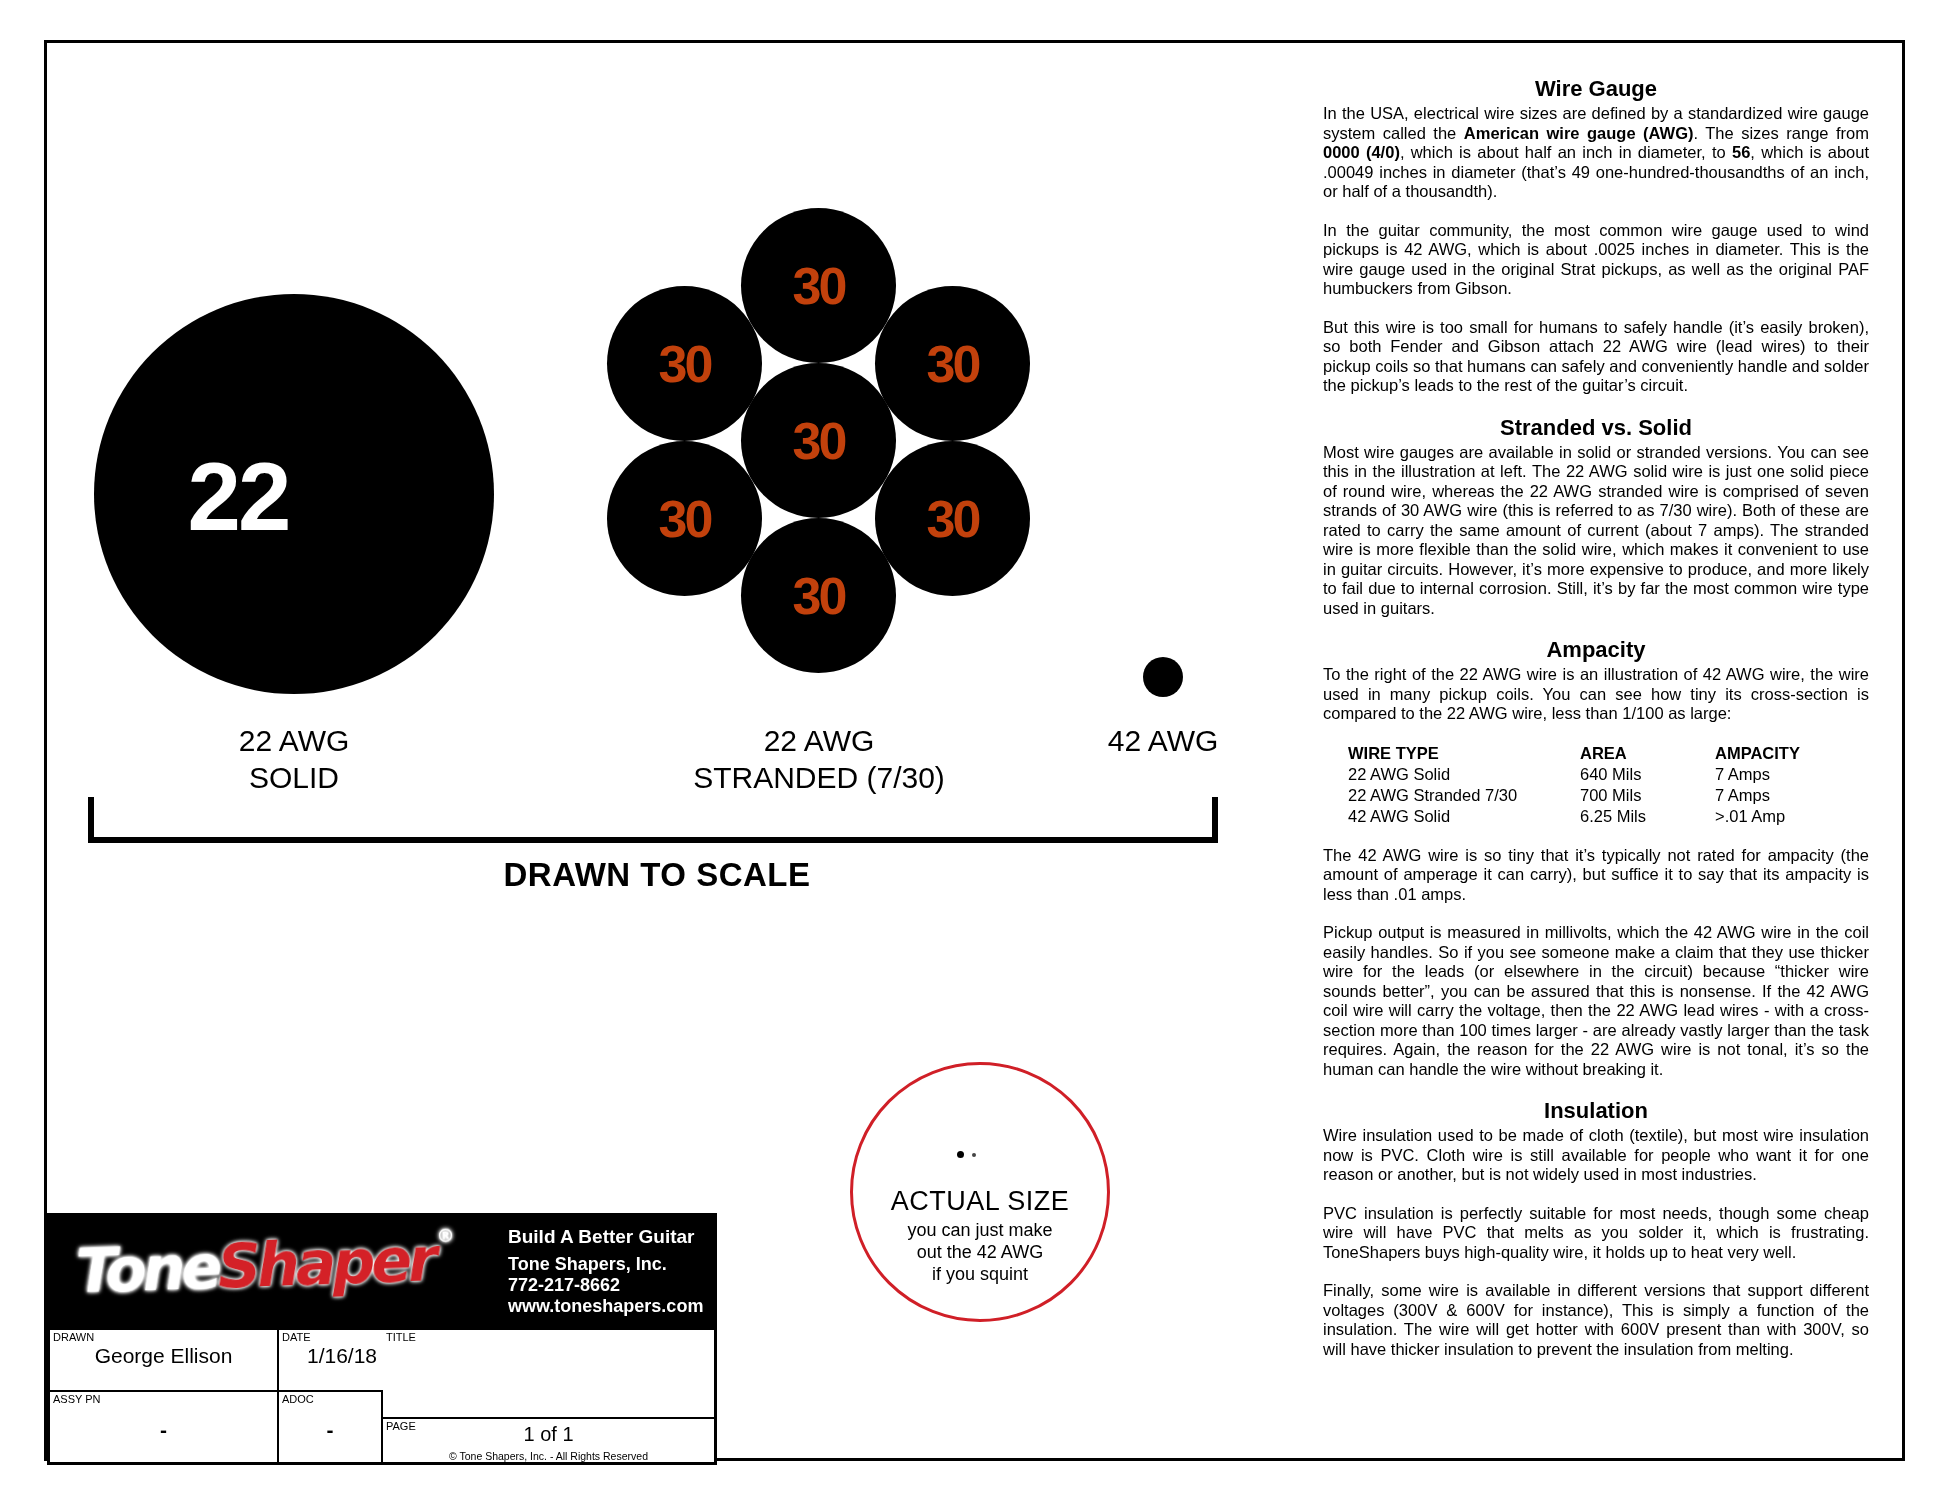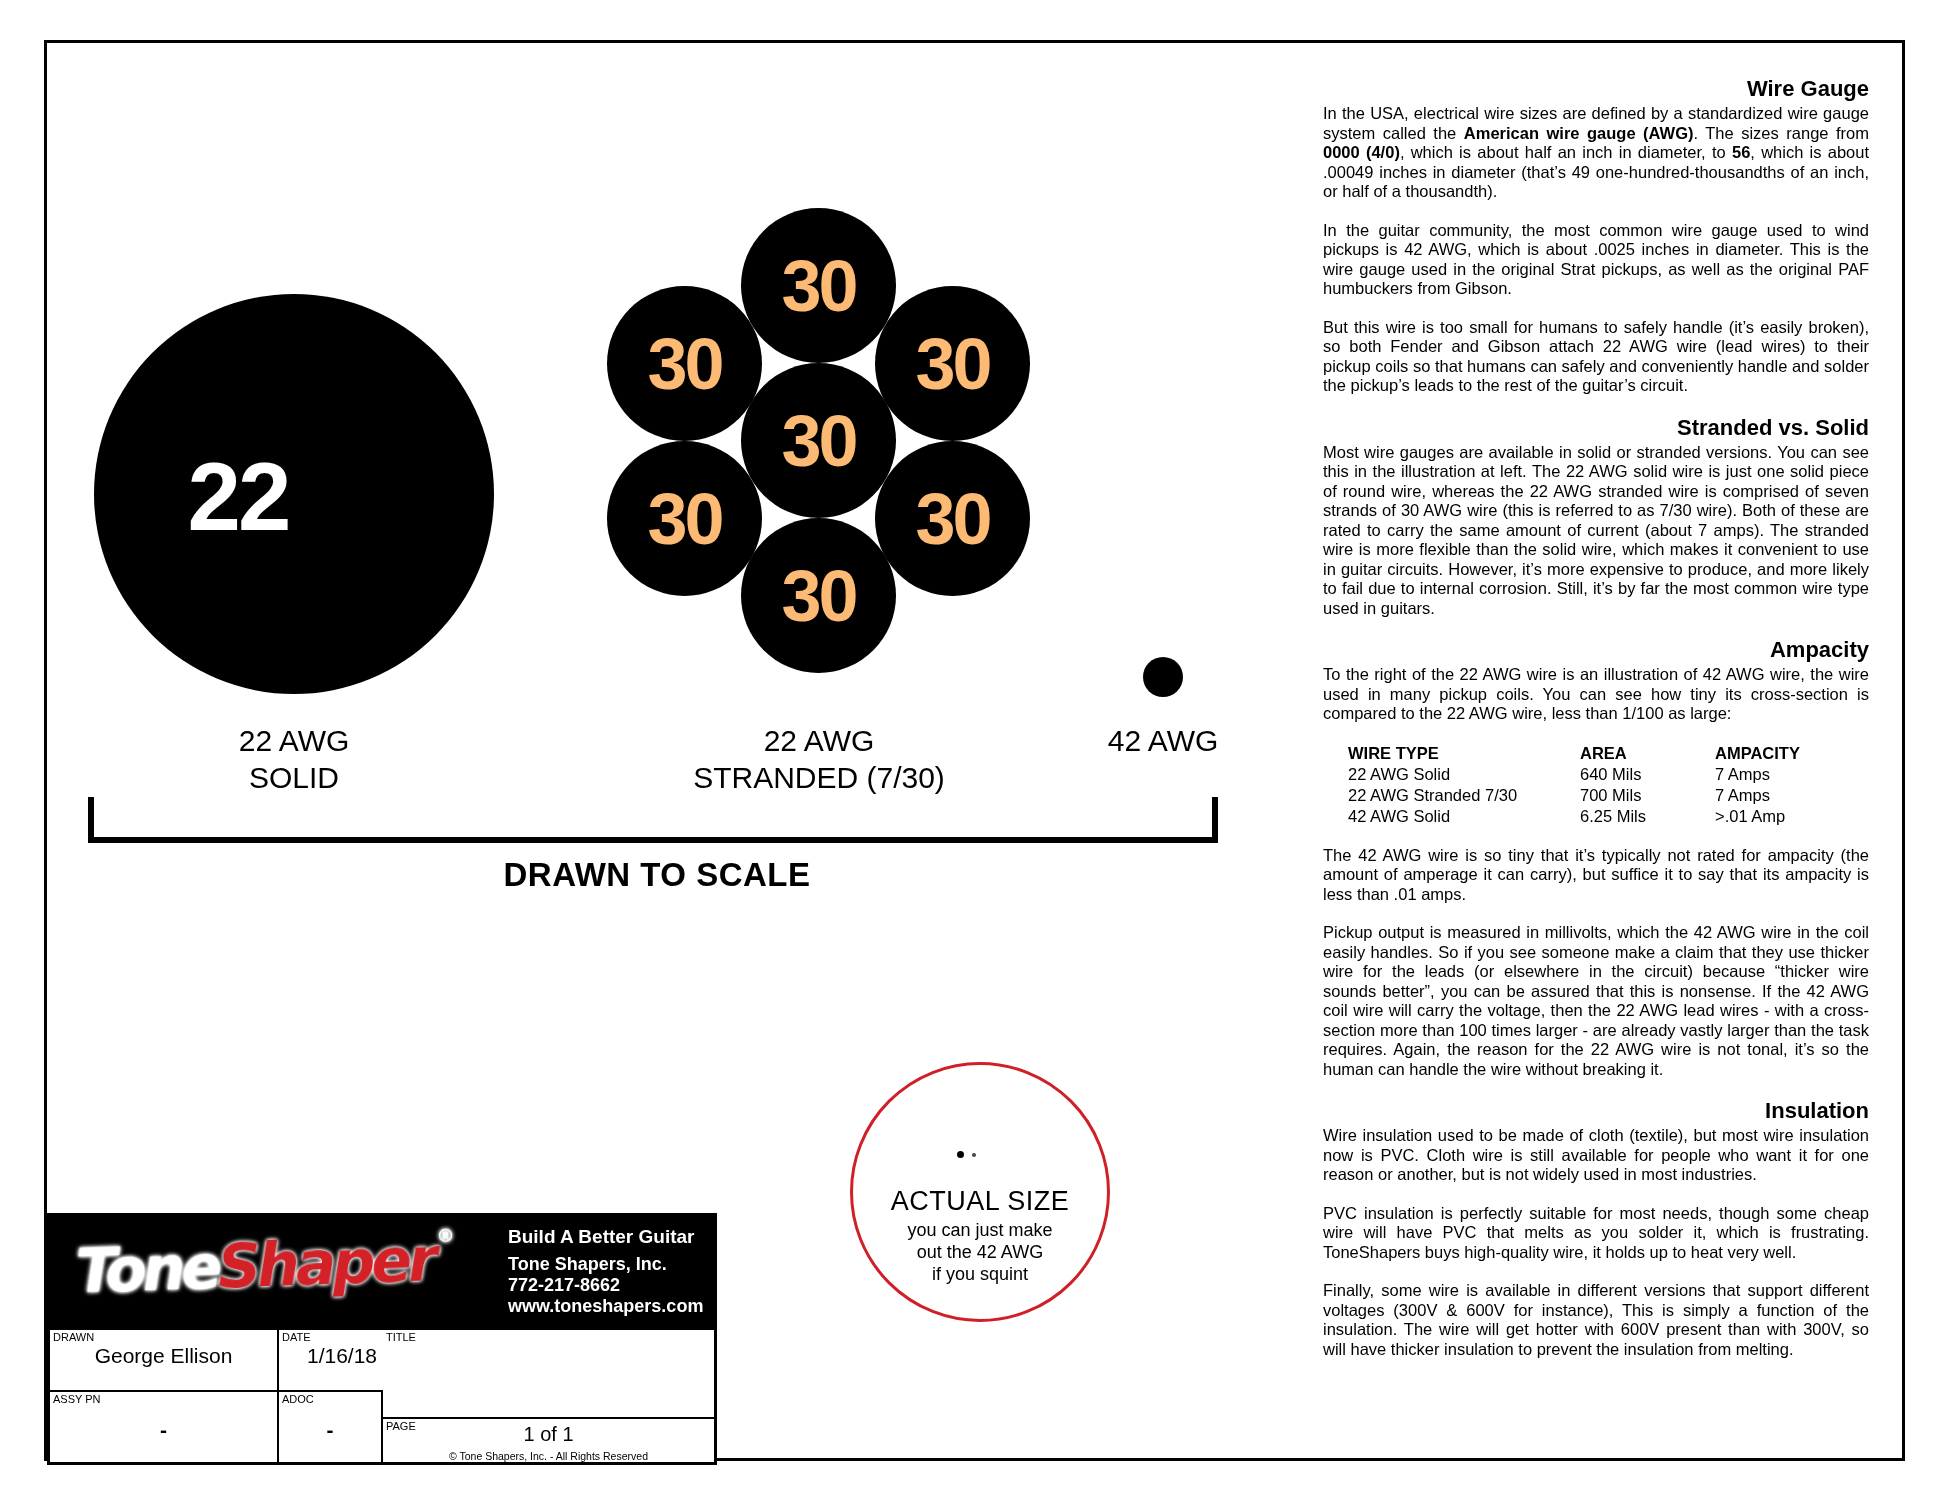--- a/index.html
+++ b/index.html
@@ -8,21 +8,21 @@
   .doc-border{position:absolute;left:44px;top:40px;width:1861px;height:1421px;
               border:3px solid #000;box-sizing:border-box;}
 
   
   .solid-circle{position:absolute;left:94px;top:294px;width:400px;height:400px;
                 border-radius:50%;background:#000;}
   .solid-circle .gauge{position:absolute;left:144px;top:203px;transform:translate(-50%,-50%);
                 color:#fff;font-weight:bold;font-size:96px;letter-spacing:-3px;}
   .strand{position:absolute;width:155px;height:155px;border-radius:50%;background:#000;
           display:flex;align-items:center;justify-content:center;}
-  .strand .num{color:#fdba74;font-weight:bold;font-size:72px;letter-spacing:-3px;}
+  .strand .num{color:#c2410c;font-weight:bold;font-size:52px;letter-spacing:-3px;}
   .st-top{left:741px;top:208px;} .st-ul{left:607px;top:286px;} .st-ur{left:875px;top:286px;}
   .st-mid{left:741px;top:363px;} .st-ll{left:607px;top:441px;} .st-lr{left:875px;top:441px;}
   .st-bot{left:741px;top:518px;}
   .dot42{position:absolute;left:1143px;top:657px;width:40px;height:40px;border-radius:50%;background:#000;}
   .caption{position:absolute;top:722px;transform:translateX(-50%);text-align:center;
            font-size:30px;line-height:37px;white-space:nowrap;}
   .cap-solid{left:294px;} .cap-stranded{left:819px;} .cap-42{left:1163px;}
   .scale-bracket{position:absolute;left:88px;top:797px;width:1130px;height:46px;box-sizing:border-box;
            border-left:6px solid #000;border-right:6px solid #000;border-bottom:6px solid #000;}
   .scale-label{position:absolute;left:657px;top:856px;transform:translateX(-50%);
@@ -61,21 +61,21 @@
   .cell-label{position:absolute;left:3px;top:1px;font-size:11px;color:#000;}
   .cell-value{position:absolute;left:0;width:100%;text-align:center;font-size:21px;}
   .v-mid{top:14px;} .v-dash{top:26px;font-weight:bold;}
   .doc-title{position:absolute;left:0;width:100%;text-align:center;font-size:26px;line-height:33px;top:9px;}
   .page-value{position:absolute;left:0;width:100%;text-align:center;font-size:20px;top:4px;}
   .copyright{position:absolute;left:0;width:100%;text-align:center;font-size:10.5px;top:31px;}
 
   
   .article{position:absolute;left:1323px;top:76px;width:546px;font-size:16.5px;line-height:19.5px;
            text-align:justify;}
-  .article h2{font-size:22px;line-height:26px;font-weight:bold;margin:9px 0 2px 0;text-align:right;}
+  .article h2{font-size:22px;line-height:26px;font-weight:bold;margin:9px 0 2px 0;text-align:center;}
   .article h2.first{margin-top:0;}
   .article p{margin:0 0 19px 0;}
   .b{font-weight:bold;}
   .amp-table{margin:3px 0 19px 25px;line-height:21px;}
   .amp-row{display:grid;grid-template-columns:232px 135px auto;}
   .amp-head{font-weight:bold;}
 </style>
 </head>
 <body>
 

